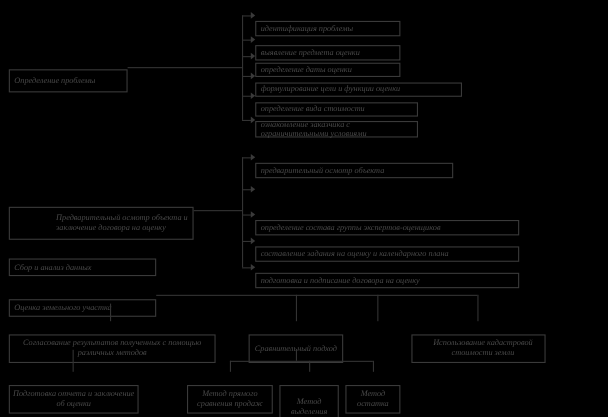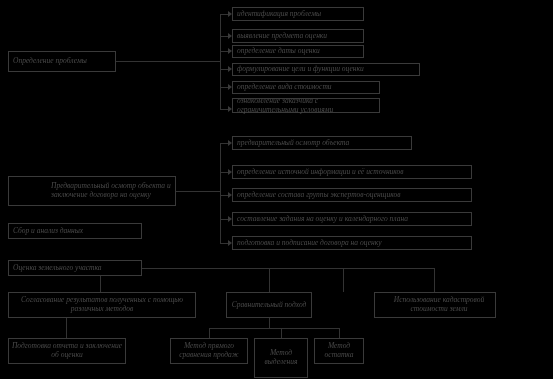--- a/index.html
+++ b/index.html
@@ -1,21 +1,21 @@
 <!DOCTYPE html>
 <html><head>
 <meta charset="utf-8">
 <style>
   html,body{margin:0;padding:0;background:#000;}
   #root{position:relative;width:553px;height:379px;background:#000;
         font-family:"Liberation Serif", serif;overflow:hidden;}
   .box{position:absolute;border:1px solid #3a3a3a;background:#000;
        color:#4a4a4a;font-style:italic;font-size:7.5px;line-height:1.15;
        display:flex;align-items:center;justify-content:center;
-       text-align:center;padding:1px 2px;box-sizing:border-box;}
+       text-align:center;padding:1px 2px;box-sizing:border-box;margin-top:12px;}
   .box.left{justify-content:flex-start;text-align:left;padding-left:4px;}
   .ln{position:absolute;background:#333;}
   .h{height:1px;}
   .v{width:1px;}
   .arrow{position:absolute;width:0;height:0;
          border-top:3px solid transparent;border-bottom:3px solid transparent;
          border-left:4px solid #3a3a3a;}
 </style>
 </head>
 <body>
@@ -42,21 +42,20 @@
   <div class="ln h" style="left:220px;top:69px;width:10px;"></div>
   <div class="arrow" style="left:228px;top:66px;"></div>
   <div class="ln h" style="left:220px;top:87px;width:10px;"></div>
   <div class="arrow" style="left:228px;top:84px;"></div>
   <div class="ln h" style="left:220px;top:109px;width:10px;"></div>
   <div class="arrow" style="left:228px;top:106px;"></div>
 
   <div class="box left" style="left:8px;top:176px;width:168px;height:30px;padding-left:42px;">Предварительный осмотр объекта и заключение договора на оценку</div>
 
   <div class="box left" style="left:232px;top:136px;width:180px;height:14px;">предварительный осмотр объекта</div>
-  <div class="box left" style="left:232px;top:165px;width:240px;height:14px;">определение источной информации и её источников</div>
   <div class="box left" style="left:232px;top:188px;width:240px;height:14px;">определение состава группы экспертов-оценщиков</div>
   <div class="box left" style="left:232px;top:212px;width:240px;height:14px;">составление задания на оценку и календарного плана</div>
   <div class="box left" style="left:232px;top:236px;width:240px;height:14px;">подготовка и подписание договора на оценку</div>
 
   <div class="box left" style="left:8px;top:223px;width:134px;height:16px;">Сбор и анализ данных</div>
 
   <div class="ln h" style="left:176px;top:191px;width:44px;"></div>
   <div class="ln v" style="left:220px;top:143px;height:100px;"></div>
   <div class="ln h" style="left:220px;top:143px;width:10px;"></div>
   <div class="arrow" style="left:228px;top:140px;"></div>

